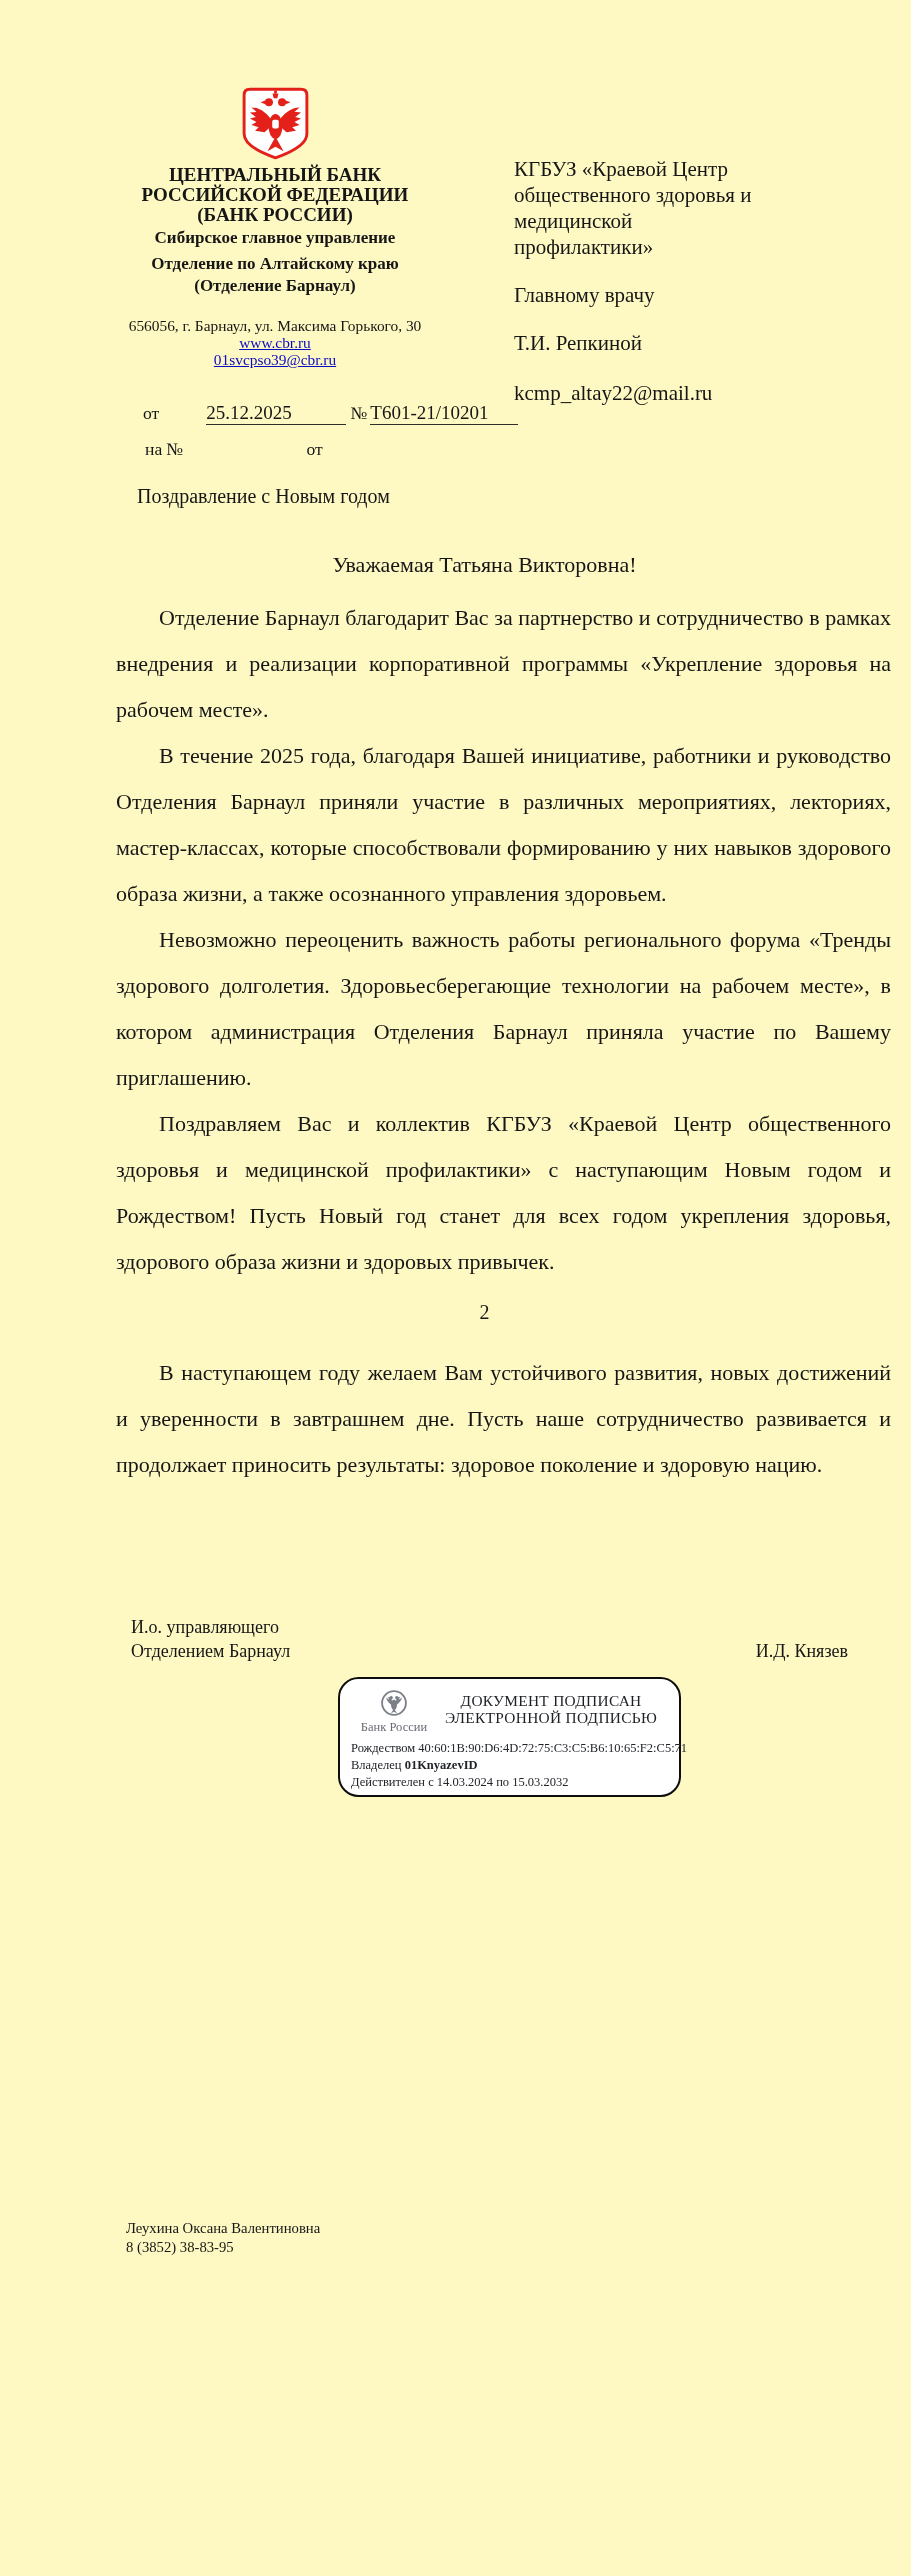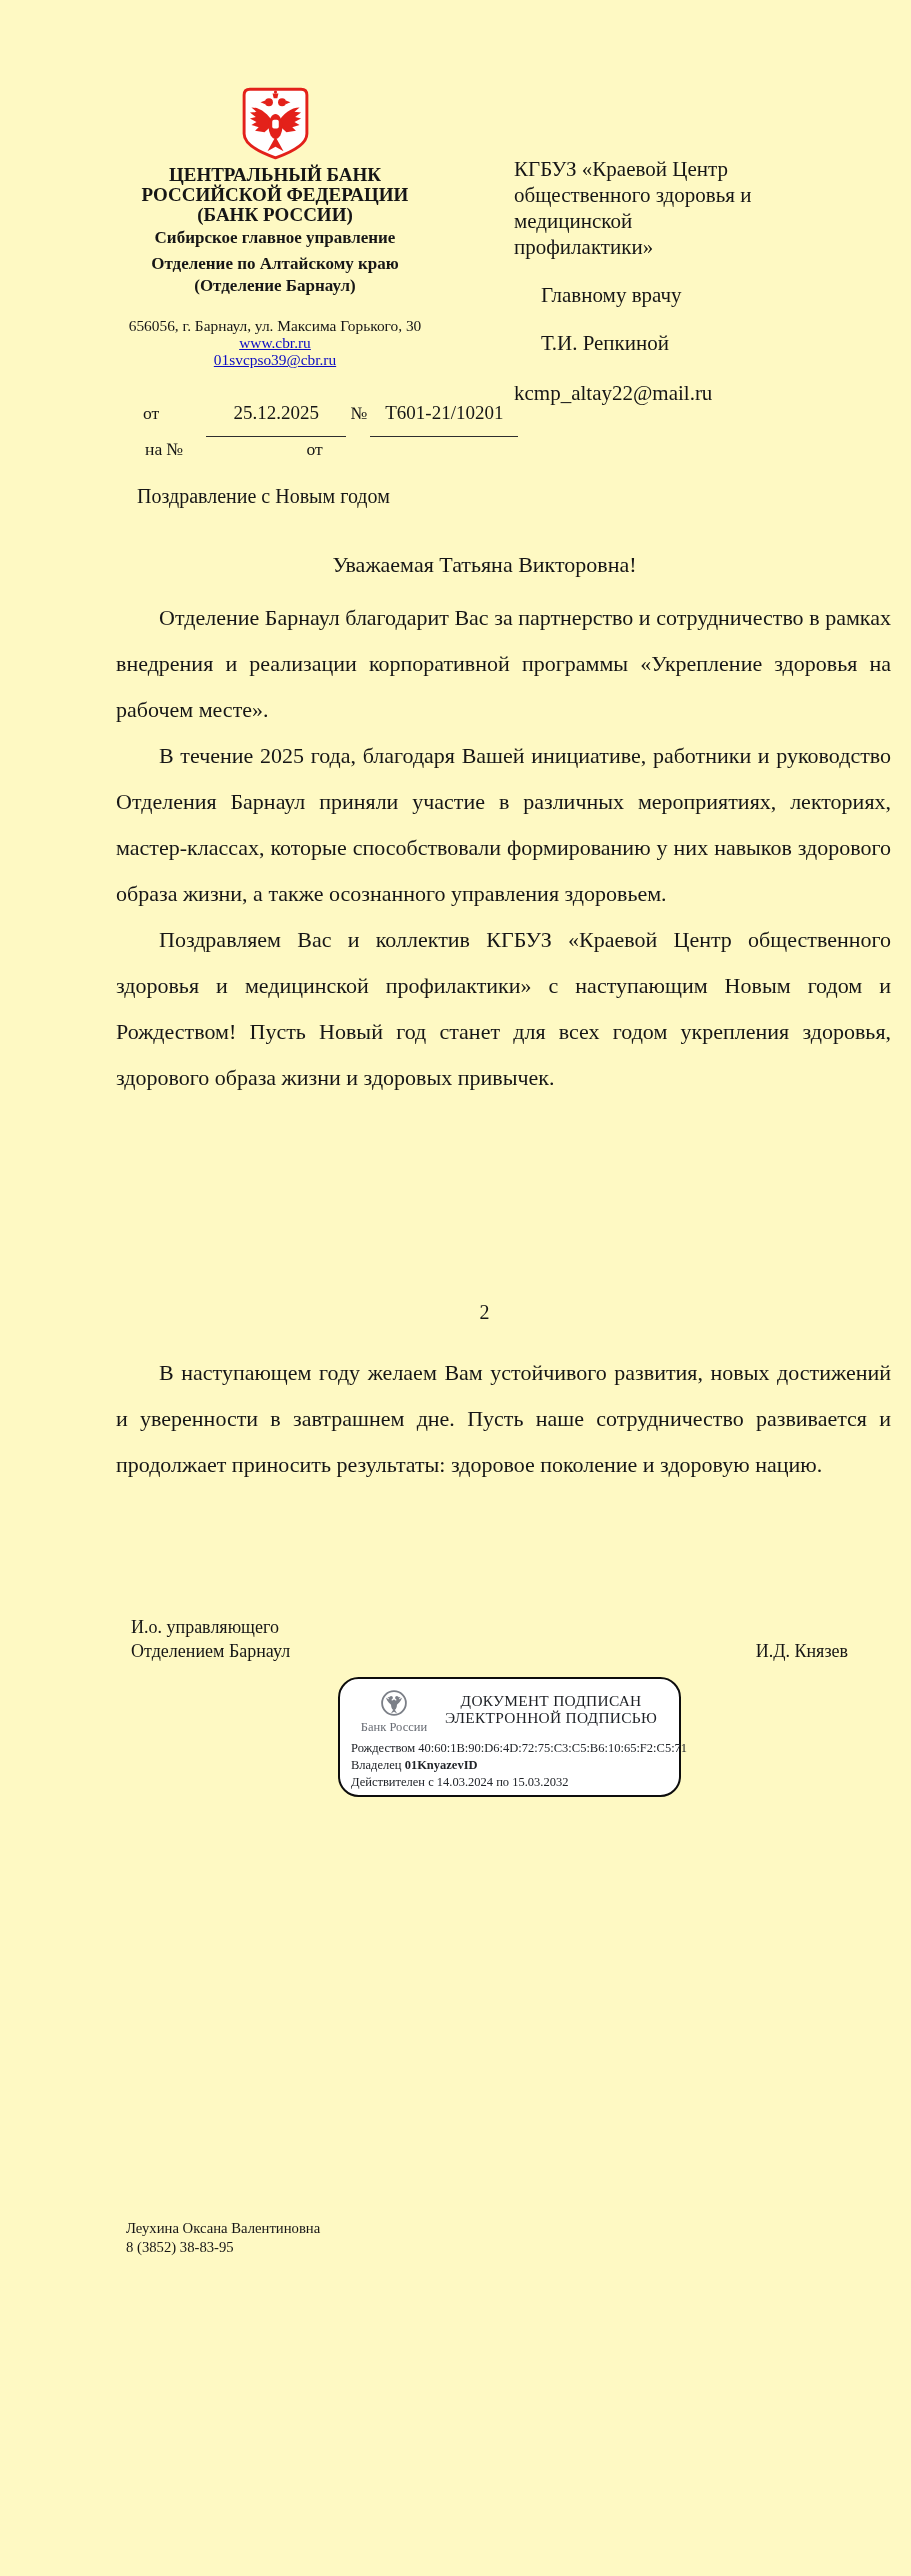--- a/index.html
+++ b/index.html
@@ -14,25 +14,25 @@
   
   .lh-left{position:absolute;left:121px;top:87px;width:308px;text-align:center;}
   .emblem{display:block;margin:0 auto;}
   .bank-name{font-weight:bold;font-size:19px;line-height:20px;margin-top:5.1px;}
   .division{font-weight:bold;font-size:17px;line-height:17.6px;margin-top:4px;}
   .branch{font-weight:bold;font-size:17px;line-height:22px;margin-top:6.6px;}
   .address{font-size:15.4px;line-height:17px;margin-top:20px;}
   .lh-link{color:#0b0bc4;text-decoration:underline;font-size:15.4px;line-height:17px;display:inline-block;cursor:pointer;}
   
   .recipient{position:absolute;left:514px;top:156px;width:253px;font-size:21px;line-height:26px;}
-  .recipient .r-gap{margin-top:22px;margin-left:27px;}
+  .recipient .r-gap{margin-top:22px;}
   .recipient .r-gap2{margin-top:24px;}
   
   .ref1{position:absolute;left:143px;top:402px;white-space:nowrap;font-size:17.6px;}
-  .blank{display:inline-block;border-bottom:1.5px solid #2e2e2e;text-align:center;padding-bottom:12px;font-size:19px;}
+  .blank{display:inline-block;border-bottom:1.5px solid #2e2e2e;text-align:left;padding-bottom:0;font-size:19px;}
   .blank.b1{width:140px;margin-left:47px;}
   .blank.b2{width:148px;margin-left:2.9px;}
   .numsign{margin-left:4.4px;font-size:17.6px;}
   .ref2{position:absolute;left:145px;top:439px;white-space:nowrap;font-size:17.6px;}
   .ref2 .ot2{margin-left:123px;}
   
   .subject{position:absolute;left:137px;top:485px;font-size:20px;}
   .salutation{position:absolute;left:110px;top:552px;width:749px;text-align:center;font-size:22px;}
   .bodytext{position:absolute;left:116px;width:775px;font-size:22px;line-height:46px;text-align:justify;}
   .bodytext p{margin:0;text-indent:43px;}
@@ -103,20 +103,21 @@
   <div class="ref2">
     <span>на №</span><span class="ot2">от</span>
   </div>
 
   <div class="subject">Поздравление с Новым годом</div>
 
   <div class="salutation">Уважаемая Татьяна Викторовна!</div>
   <div class="bodytext pg1">
     <p>Отделение Барнаул благодарит Вас за партнерство и сотрудничество в рамках внедрения и реализации корпоративной программы «Укрепление здоровья на рабочем месте».</p>
     <p>В течение 2025 года, благодаря Вашей инициативе, работники и руководство Отделения Барнаул приняли участие в различных мероприятиях, лекториях, мастер-классах, которые способствовали формированию у них навыков здорового образа жизни, а также осознанного управления здоровьем.</p>
+    <p>Невозможно переоценить важность работы регионального форума «Тренды здорового долголетия. Здоровьесберегающие технологии на рабочем месте», в котором администрация Отделения Барнаул приняла участие по Вашему приглашению.</p>
     <p>Поздравляем Вас и коллектив КГБУЗ «Краевой Центр общественного здоровья и медицинской профилактики» с наступающим Новым годом и Рождеством! Пусть Новый год станет для всех годом укрепления здоровья, здорового образа жизни и здоровых привычек.</p>
   </div>
 
   <div class="page-num">2</div>
   <div class="bodytext pg2">
     <p>В наступающем году желаем Вам устойчивого развития, новых достижений и уверенности в завтрашнем дне. Пусть наше сотрудничество развивается и продолжает приносить результаты: здоровое поколение и здоровую нацию.</p>
   </div>
 
   <div class="signature">
     <div>

